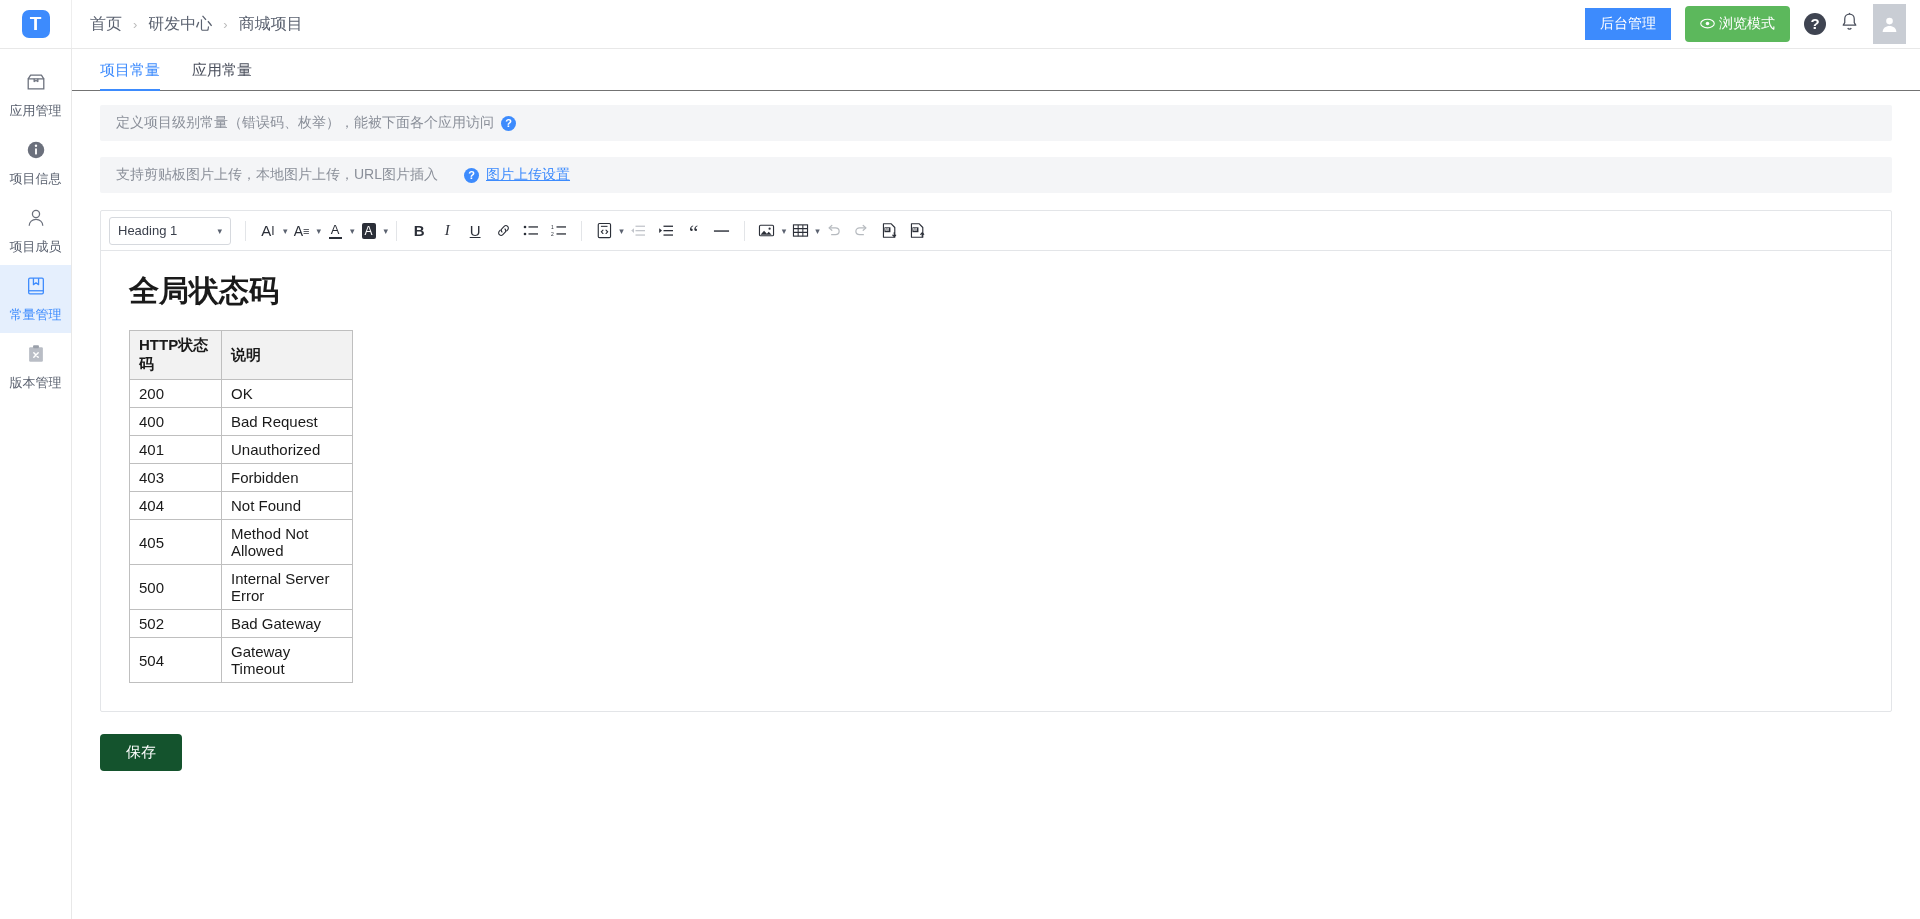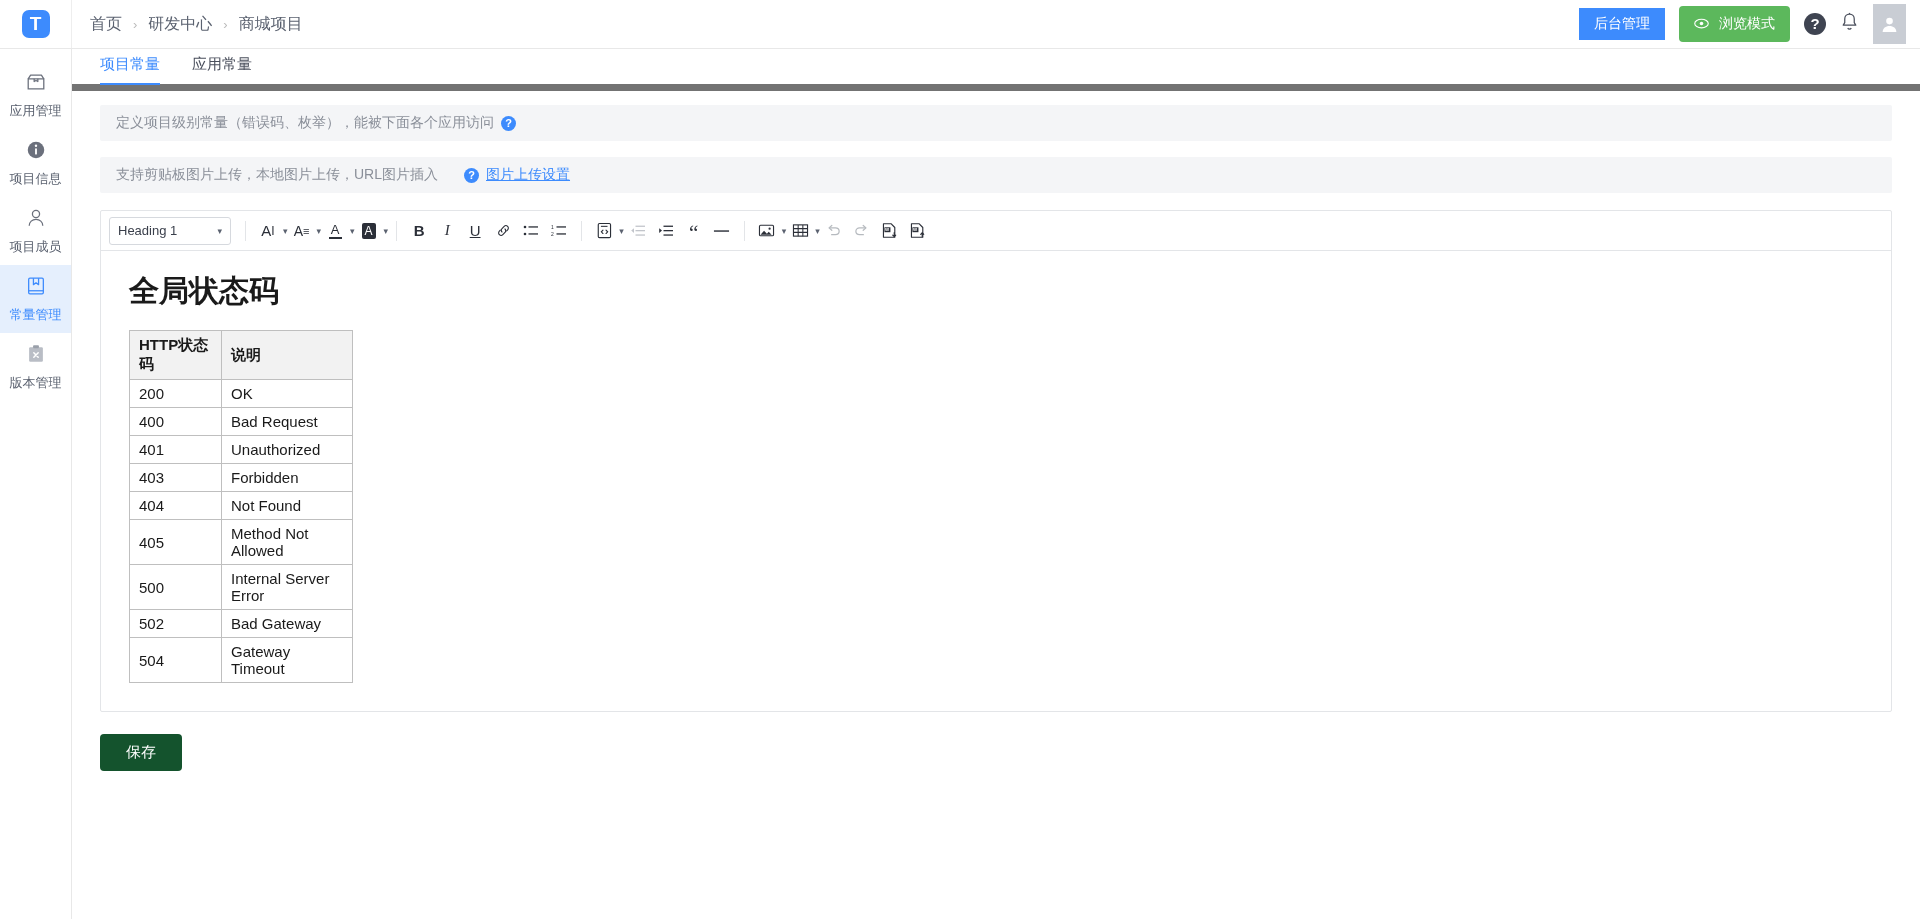--- a/index.html
+++ b/index.html
@@ -36,21 +36,21 @@
     display: flex; align-items: center; gap: 14px; padding-right: 14px;
   }
   .btn-admin {
     background: #3d8bfd; color: #fff; font-size: 14px;
     padding: 7px 15px; border-radius: 0; border: none; cursor: pointer;
     font-family: "Liberation Sans", sans-serif;
   }
   .btn-preview {
     background: #5cb85c; color: #fff; font-size: 14px;
     padding: 9px 15px; border-radius: 4px; border: none; cursor: pointer;
-    display: flex; align-items: center; gap: 10px;
+    display: flex; align-items: center; gap: 4px;
     font-family: "Liberation Sans", sans-serif;
   }
   .icon-circle-q {
     width: 22px; height: 22px; border-radius: 50%; background: #3f4451;
     color: #fff; font-size: 15px; font-weight: 700; text-align: center;
     line-height: 22px; cursor: pointer;
   }
   .bell { cursor: pointer; color: #4a4f5c; }
   .avatar {
     width: 33px; height: 40px; background: #c9cdd4; display: flex;
@@ -71,21 +71,21 @@
   .rail-item.active { background: #e5effd; color: #3d8bfd; }
   .rail-item.active .lbl { color: #3d8bfd; }
 
   
   .content {
     position: absolute; top: 49px; left: 72px;
     width: 1848px; height: 870px; background: #fff;
   }
   .tabs {
     height: 42px; display: flex; align-items: flex-end; gap: 32px;
-    padding: 0 28px; border-bottom: 7px solid #737373;
+    padding: 0 28px; border-bottom: 1px solid #737373;
   }
   .tab {
     font-size: 15px; color: #4a4f5c; padding-bottom: 10px; cursor: pointer;
     position: relative;
   }
   .tab.active { color: #3d8bfd; }
   .tab.active::after {
     content: ""; position: absolute; left: 0; right: 0; bottom: -1px;
     height: 2px; background: #3d8bfd;
   }

